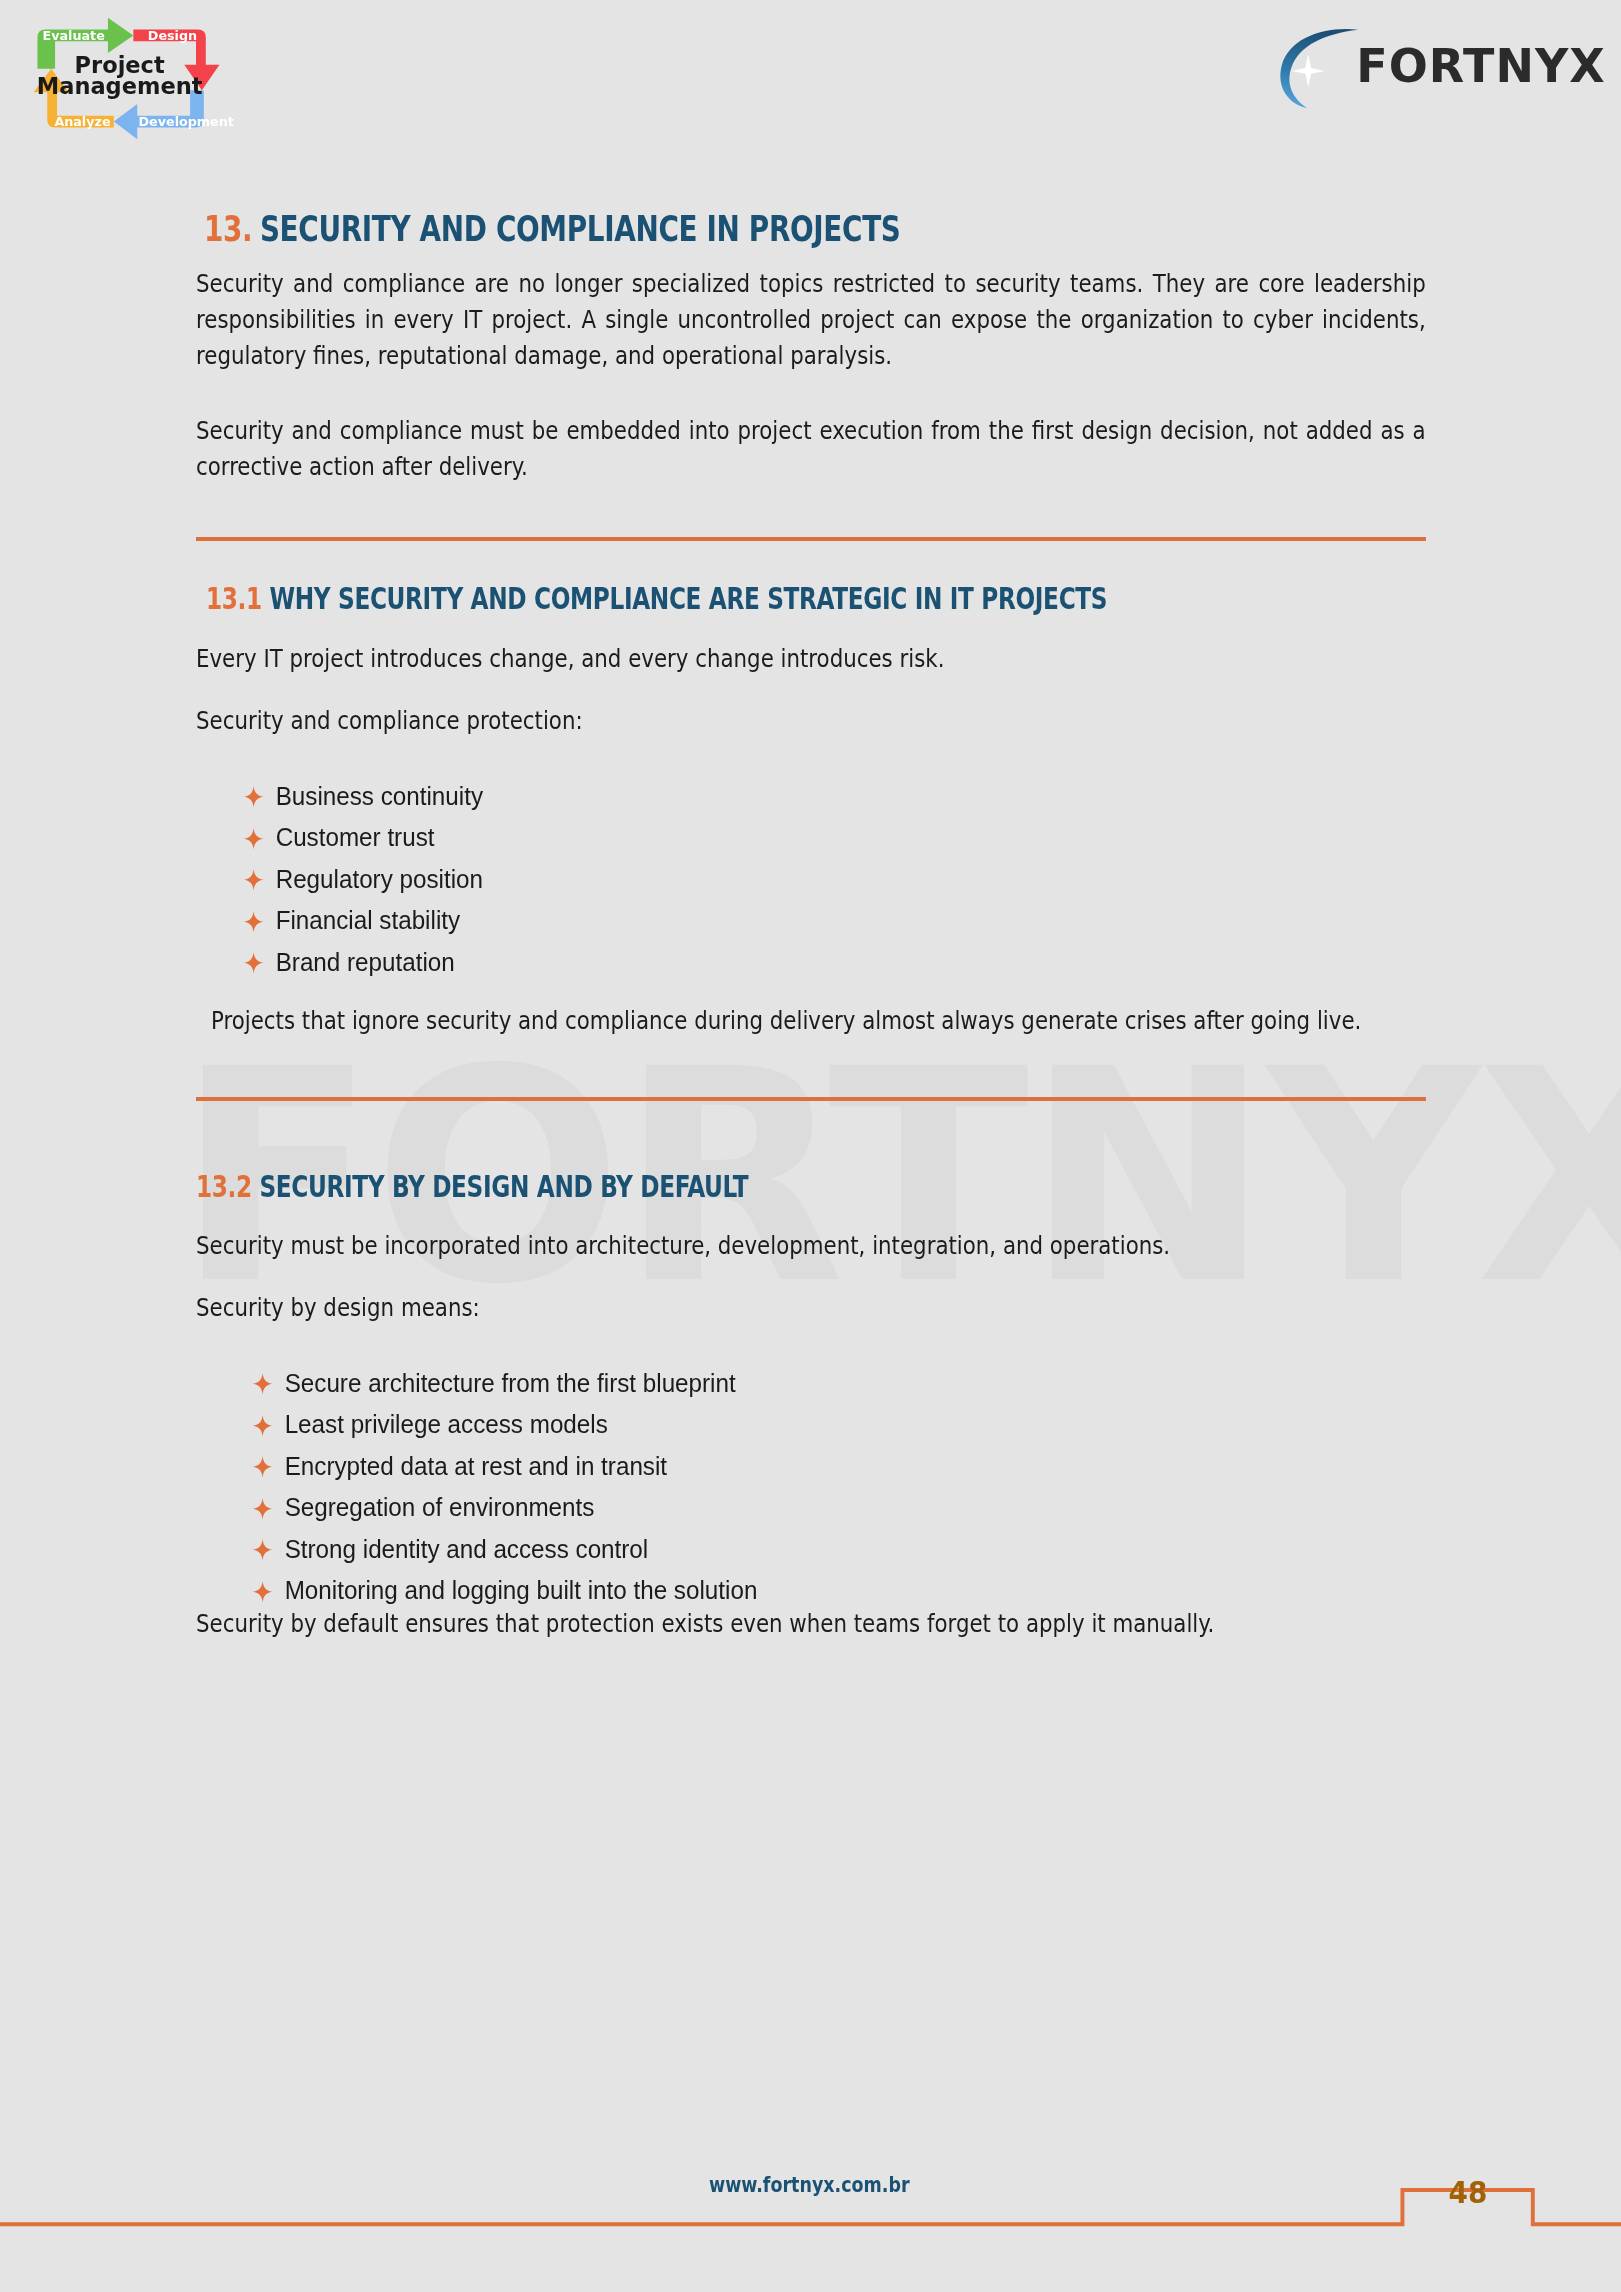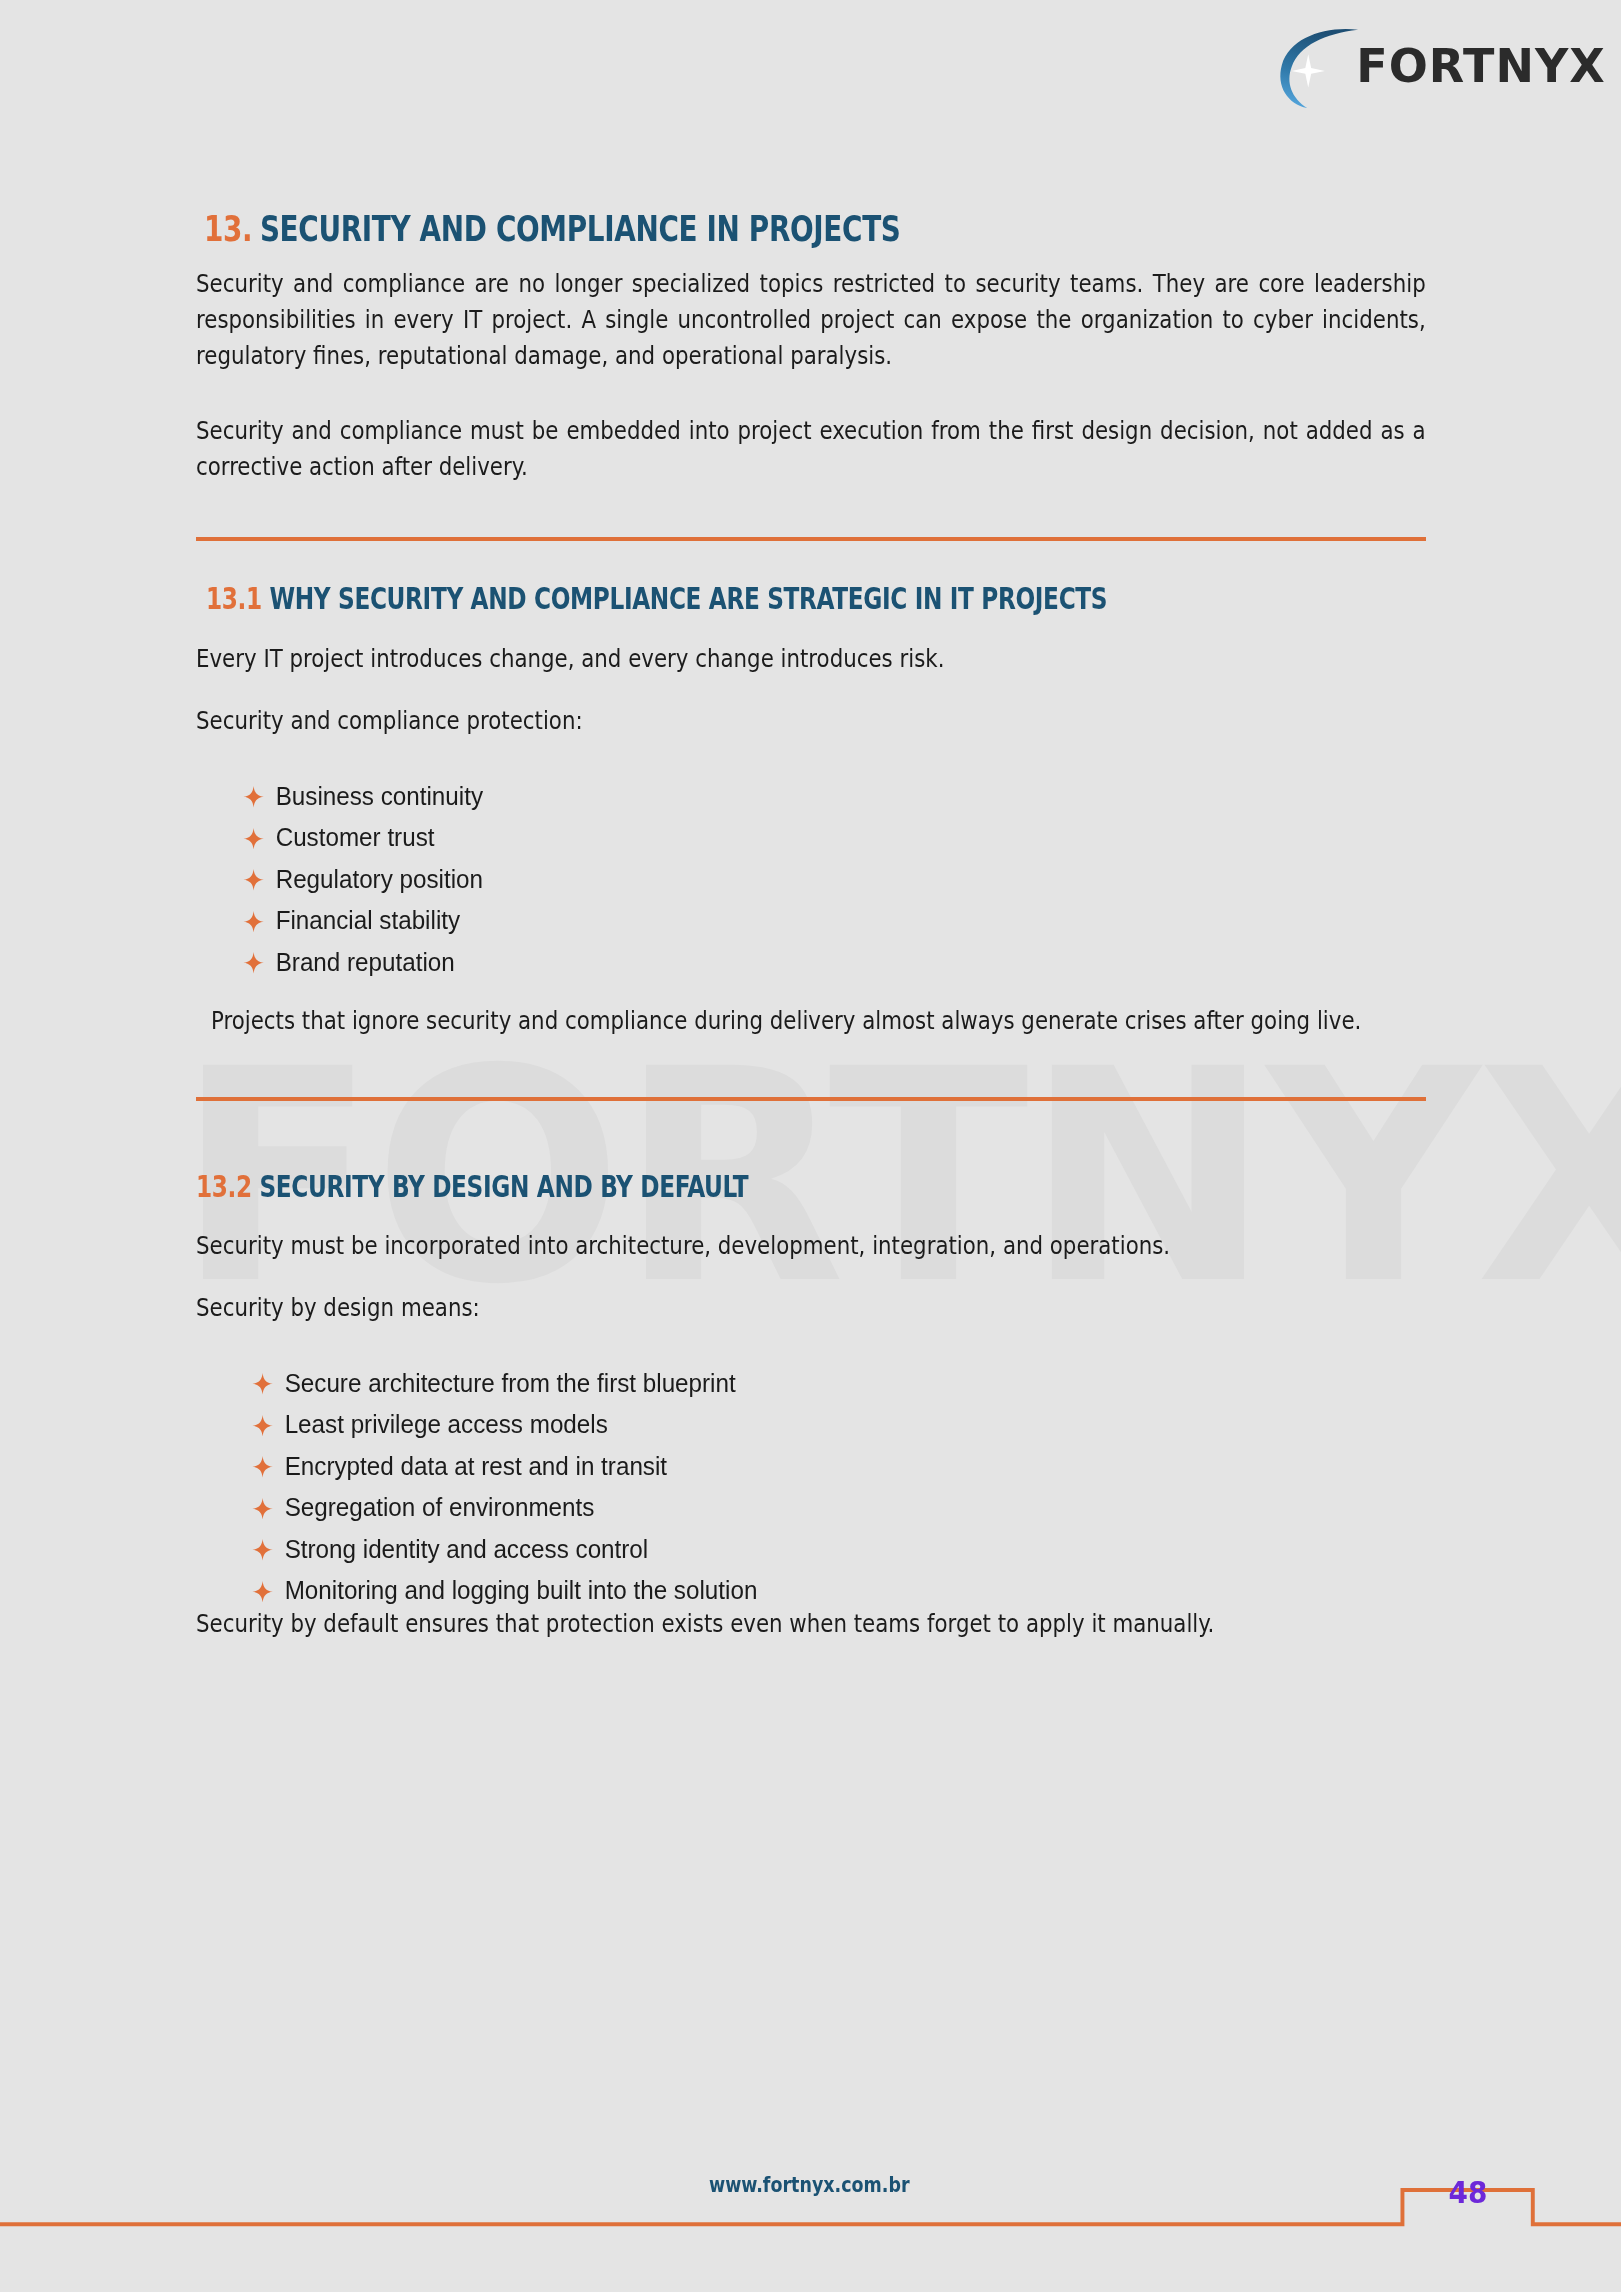--- a/index.html
+++ b/index.html
@@ -186,35 +186,55 @@
   }
   .footer-pagenum {
     position: absolute;
     left: 1403px;
     top: 2174px;
     width: 130px;
     text-align: center;
     font-family: "DejaVu Sans Condensed", "Liberation Sans Narrow", "Liberation Sans", sans-serif;
     font-weight: 700;
     font-size: 31px;
-    color: #6d28d9;
+    color: #a16207;
     z-index: 7;
   }
 
   .noselect { user-select: none; }
 </style>
 </head>
 <body>
 
 <div class="page">
 
   <div class="watermark noselect">
     <span>FORTNYX</span>
   </div>
 
+  <div class="pm-graphic">
+    <svg viewBox="0 0 282 140" width="276" height="137" xmlns="http://www.w3.org/2000/svg">
+
+      <path d="M26 58 L26 26 Q26 18 34 18 L98 18 L98 6 L124 24 L98 42 L98 30 L44 30 L44 58 Z" fill="#6ac24c"></path>
+
+      <path d="M124 18 L190 18 Q198 18 198 26 L198 54 L212 54 L194 80 L176 54 L188 54 L188 30 L124 30 Z" fill="#f4424a"></path>
+
+      <path d="M196 80 L196 110 Q196 118 188 118 L128 118 L128 130 L104 112 L128 94 L128 106 L182 106 L182 80 Z" fill="#7cb4f0"></path>
+
+      <path d="M104 118 L44 118 Q36 118 36 110 L36 82 L22 82 L40 58 L58 82 L46 82 L46 106 L104 106 Z" fill="#f7b133"></path>
+
+      <text x="63" y="29" font-family="DejaVu Sans, sans-serif" font-size="13" font-weight="700" fill="#ffffff" text-anchor="middle">Evaluate</text>
+      <text x="164" y="29" font-family="DejaVu Sans, sans-serif" font-size="13" font-weight="700" fill="#ffffff" text-anchor="middle">Design</text>
+      <text x="178" y="117" font-family="DejaVu Sans, sans-serif" font-size="13" font-weight="700" fill="#ffffff" text-anchor="middle">Development</text>
+      <text x="72" y="117" font-family="DejaVu Sans, sans-serif" font-size="13" font-weight="700" fill="#ffffff" text-anchor="middle">Analyze</text>
+
+      <text x="110" y="62" font-family="DejaVu Sans, sans-serif" font-size="23" font-weight="700" fill="#1a1a1a" text-anchor="middle">Project</text>
+      <text x="110" y="84" font-family="DejaVu Sans, sans-serif" font-size="23" font-weight="700" fill="#1a1a1a" text-anchor="middle">Management</text>
+    </svg>
+  </div>
 
   <div class="logo">
     <svg class="logo-mark" viewBox="0 0 92 90" xmlns="http://www.w3.org/2000/svg">
       <defs>
         <linearGradient id="swooshGrad" x1="0.45" y1="0" x2="0.2" y2="1">
           <stop offset="0%" stop-color="#1d4e73"></stop>
           <stop offset="55%" stop-color="#2f78a8"></stop>
           <stop offset="100%" stop-color="#55a6dd"></stop>
         </linearGradient>
       </defs>

